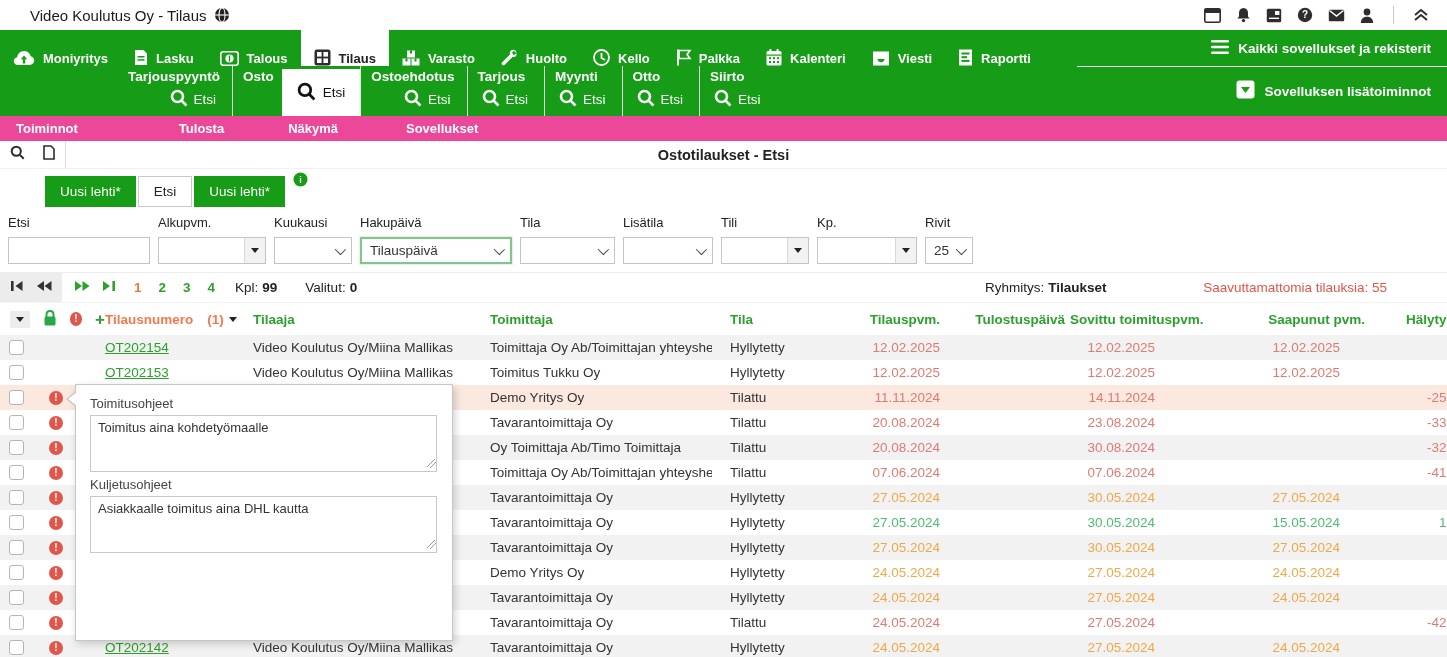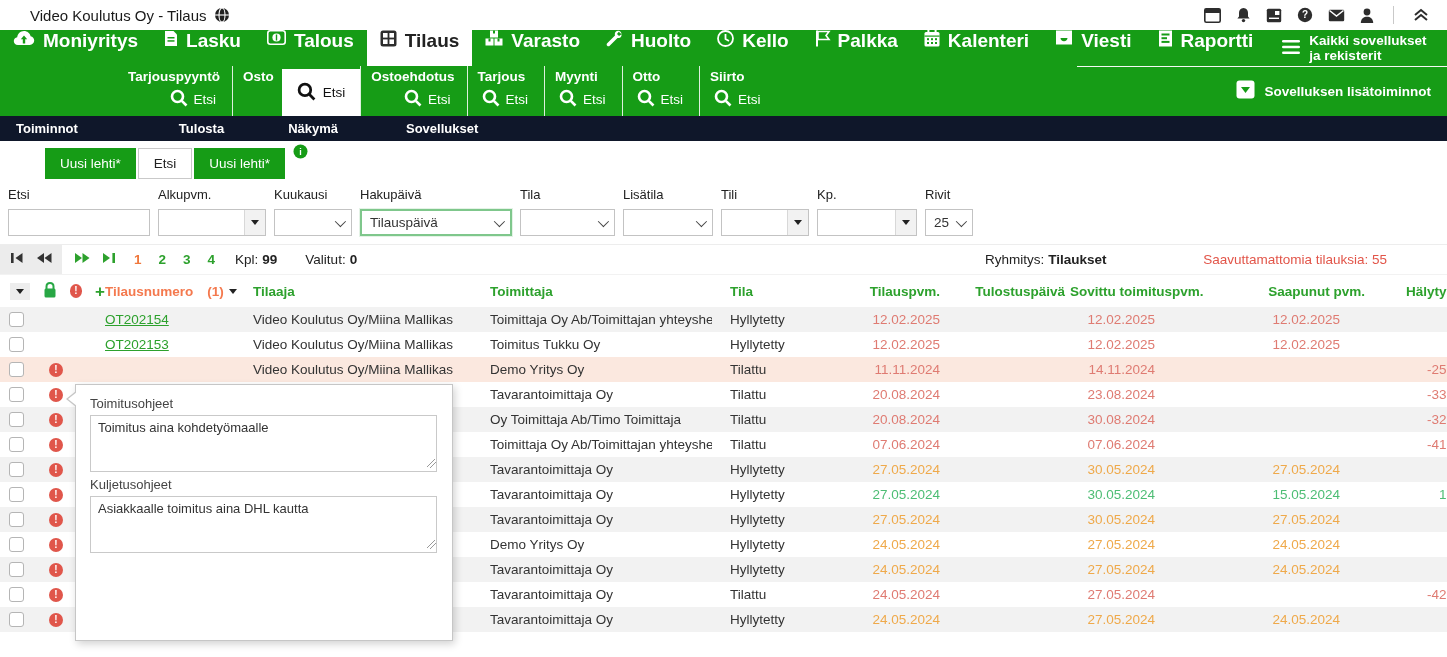--- a/index.html
+++ b/index.html
@@ -11,38 +11,38 @@
   .titlebar { height:30px; display:flex; align-items:center; padding:0 18px 0 30px; background:#fff; }
   .titlebar .wtitle { font-size:15px; color:#1a1a1a; }
   .titlebar .globe { margin-left:8px; display:flex; color:#222; }
   .title-icons { margin-left:auto; display:flex; align-items:center; gap:15px; color:#2d2d2d; }
   .title-icons .tdiv { width:1px; height:18px; background:#c9c9c9; margin:0 4px; }
   .icon16 svg { display:block; }
 
   
   .navbar { height:36px; background:#169c16; display:flex; align-items:stretch; color:#fff; }
   .logo { font-size:23px; font-weight:bold; color:#0b0b0b; padding:1px 26px 0 6px; letter-spacing:-0.5px; display:flex; align-items:center; }
-  .nav-item { display:flex; align-items:flex-start; gap:8px; padding:0 13px; font-size:19px; font-weight:bold; cursor:default; white-space:nowrap; }
+  .nav-item { display:flex; align-items:flex-end; gap:8px; padding:0 13px; font-size:13px; font-weight:bold; cursor:default; white-space:nowrap; }
   .nav-item.active { background:#fff; color:#222; }
   .nav-item svg { display:block; }
   .allapps { margin-left:auto; display:flex; align-items:center; gap:9px; padding:0 16px; font-size:13.5px; font-weight:bold; }
 
   
   .subnav { height:50px; background:#169c16; color:#fff; display:flex; align-items:stretch; position:relative; }
   .subnav::before { content:""; position:absolute; top:0; right:0; width:370px; height:1px; background:rgba(255,255,255,.95); }
   .group { border-left:1px solid rgba(255,255,255,.85); display:flex; flex-direction:column; justify-content:space-between; padding:3px 10px 6px 8px; position:relative; }
   .group:first-of-type { border-left:none; margin-left:118px; }
   .glabel { font-size:13.5px; font-weight:bold; white-space:nowrap; padding:0 2px 3px 2px; }
   .etsi { align-self:flex-end; display:flex; align-items:center; gap:6px; font-size:13.5px; padding:2px 6px; white-space:nowrap; }
   .group.osto { flex-direction:row; justify-content:flex-start; padding:3px 0 0 8px; }
   .group.osto .etsi-active { background:#fff; color:#111; margin-left:6px; height:100%; display:flex; align-items:center; gap:7px; padding:0 15px; font-size:13.5px; }
   .subextra { margin-left:auto; display:flex; align-items:center; gap:9px; padding:0 16px; font-size:13.5px; font-weight:bold;justify-content:space-between; }
 
   
-  .menubar { height:25px; background:#0f172a; color:#fff; display:flex; align-items:center; font-size:13px; font-weight:bold; }
+  .menubar { height:25px; background:#ec4899; color:#fff; display:flex; align-items:center; font-size:13px; font-weight:bold; }
   .mitem { padding:0 8px; }
   .mitem:nth-child(1){ margin-left:8px; }
   .mitem:nth-child(2){ margin-left:85px; }
   .mitem:nth-child(3){ margin-left:48px; }
   .mitem:nth-child(4){ margin-left:52px; }
 
   
   .toolbar { height:28px; display:flex; align-items:center; position:relative; border-bottom:1px solid #f0f0f0; }
   .tool-icons { display:flex; align-items:center; gap:18px; padding:0 10px; height:100%; border-right:1px solid #ddd; color:#2d2d2d; }
   .page-title { position:absolute; left:0; right:0; text-align:center; font-size:14.5px; font-weight:bold; color:#222; }
@@ -395,20 +395,32 @@
     </div>
   </div>
 
   <div class="menubar">
     <span class="mitem">Toiminnot</span>
     <span class="mitem">Tulosta</span>
     <span class="mitem">Näkymä</span>
     <span class="mitem">Sovellukset</span>
   </div>
 
+  <div class="toolbar">
+    <div class="page-title">Ostotilaukset - Etsi</div>
+    <div class="tool-icons">
+      <span><svg width="15" height="15" viewBox="0 0 18 18">
+            <circle cx="7.5" cy="7.5" r="5.5" fill="none" stroke="#2d2d2d" stroke-width="2.4"></circle>
+            <line x1="11.8" y1="11.8" x2="16.5" y2="16.5" stroke="#2d2d2d" stroke-width="2.4"></line>
+          </svg></span>
+      <span><svg width="12" height="15" viewBox="0 0 12 15">
+            <path d="M1 1 L8 1 L11 4 L11 14 L1 14 Z" fill="none" stroke="#2d2d2d" stroke-width="1.6"></path>
+          </svg></span>
+    </div>
+  </div>
 
   <div class="tabsrow">
     <div class="tab green">Uusi lehti*</div>
     <div class="tab activetab">Etsi</div>
     <div class="tab green">Uusi lehti*</div>
     <span class="tab-info"><svg width="15" height="15" viewBox="0 0 15 15">
           <circle cx="7.5" cy="7.5" r="7" fill="#169c16"></circle>
           <text x="7.5" y="11" text-anchor="middle" font-size="9" font-weight="bold" fill="#fff">i</text>
         </svg></span>
   </div>

